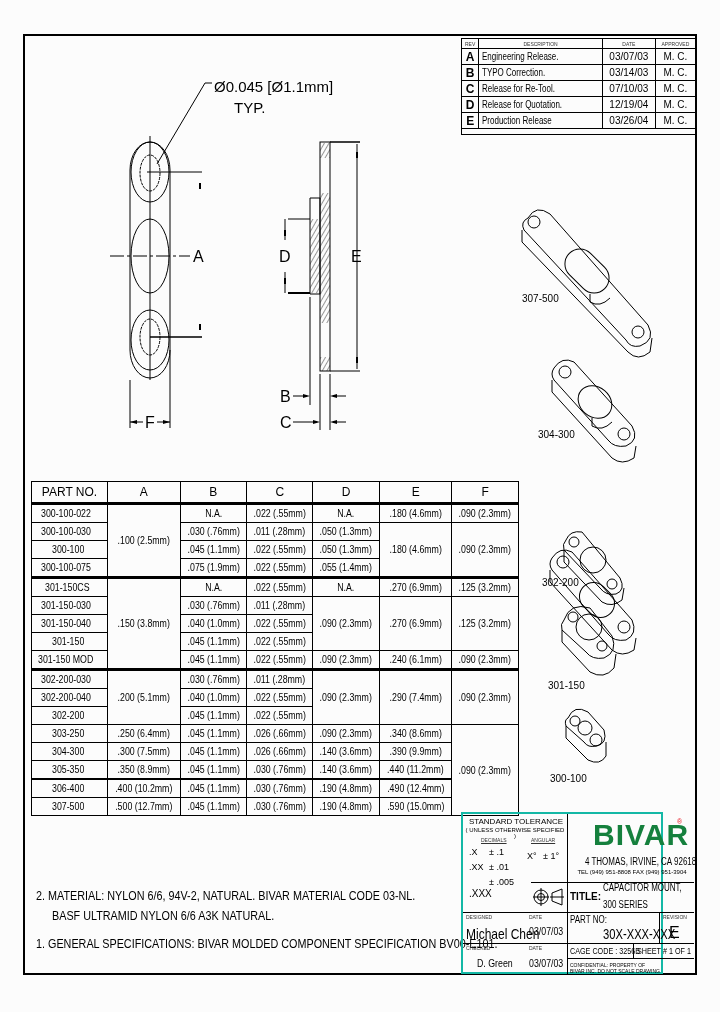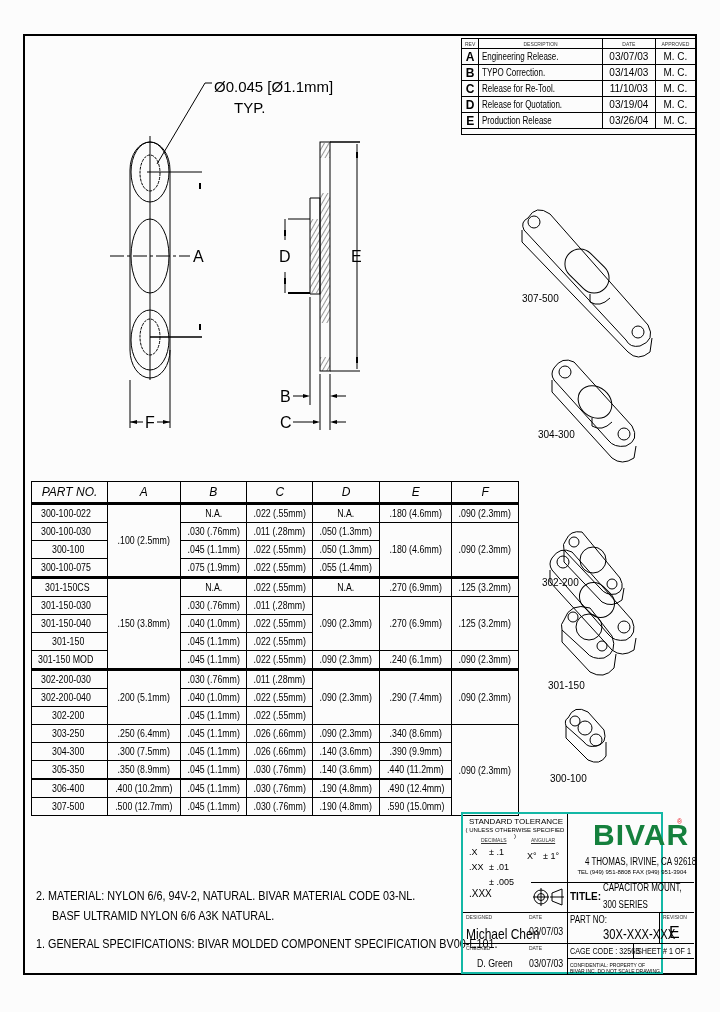--- a/index.html
+++ b/index.html
@@ -15,21 +15,21 @@
   .rev { position:absolute; left:461px; top:38px; width:235px; border-collapse:collapse; font-size:10px; }
   .rev td { border:1px solid #000; height:15px; padding:0 3px; line-height:14px; }
   .rev tr.head td { font-size:5px; height:9px; line-height:8px; text-align:center; color:#333; }
   .rev td.ltr { font-weight:bold; font-size:12px; text-align:center; width:10px; }
   .rev td.date, .rev td.appr { text-align:center; }
   .rev-wrap { position:absolute; left:461px; top:38px; width:235px; height:96px; border-bottom:1px solid #000; border-left:1px solid #000; }
 
   
   .parts { position:absolute; left:31px; top:481px; border-collapse:collapse; font-size:11px; }
   .parts td { border:1px solid #000; height:17px; padding:0; line-height:17px; text-align:center; overflow:hidden; white-space:nowrap; }
-  .parts tr.hdr td { height:20px; font-size:12px; border-bottom:3px solid #000;font-style:italic; }
+  .parts tr.hdr td { height:20px; font-size:12px; border-bottom:3px solid #000; }
   .parts td.pn { text-align:center; padding-left:6px; }
   .parts tr.gtop td { border-top:3px solid #000; }
 
   .notes { position:absolute; left:36px; font-size:13.5px; }
 
   
   .tb { position:absolute; left:461px; top:812px; width:202px; height:162px; border:2px solid #14b8a6; box-sizing:border-box; }
   .tb .line { position:absolute; background:#000; }
   .small { font-size:5px; color:#333; }
   .logo { color:#15803d; font-weight:bold; font-size:30px; letter-spacing:1px; }
@@ -56,27 +56,27 @@
   </tr>
   <tr>
     <td class="ltr">B</td>
     <td><span class="narrow">TYPO Correction.</span></td>
     <td class="date">03/14/03</td>
     <td class="appr">M. C.</td>
   </tr>
   <tr>
     <td class="ltr">C</td>
     <td><span class="narrow">Release for Re-Tool.</span></td>
-    <td class="date">11/10/03</td>
+    <td class="date">07/10/03</td>
     <td class="appr">M. C.</td>
   </tr>
   <tr>
     <td class="ltr">D</td>
     <td><span class="narrow">Release for Quotation.</span></td>
-    <td class="date">03/19/04</td>
+    <td class="date">12/19/04</td>
     <td class="appr">M. C.</td>
   </tr>
   <tr>
     <td class="ltr">E</td>
     <td><span class="narrow">Production Release</span></td>
     <td class="date">03/26/04</td>
     <td class="appr">M. C.</td>
   </tr>
 </tbody>
   </table>

